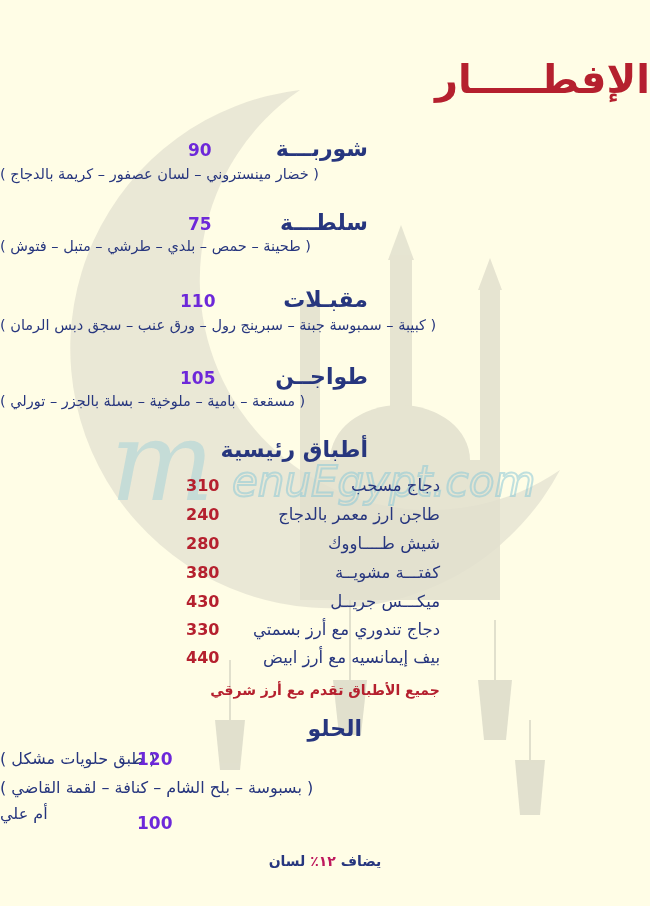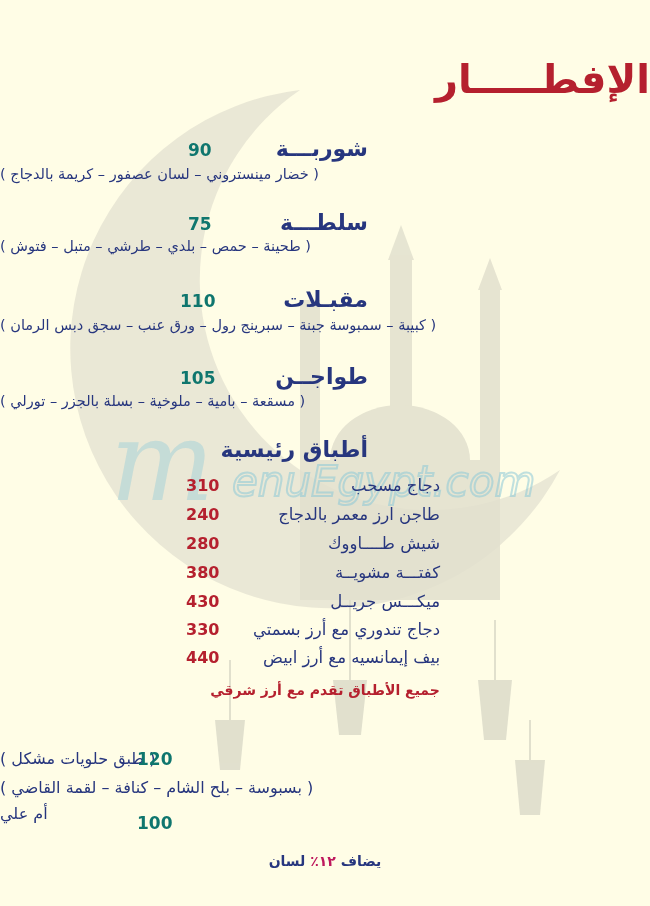--- a/index.html
+++ b/index.html
@@ -2,21 +2,21 @@
 <html><head>
 <meta charset="utf-8">
 <style>
   html,body{margin:0;padding:0;}
   body{width:650px;height:906px;background:#fffde6;position:relative;overflow:hidden;font-family:"DejaVu Sans",sans-serif;}
   .bg{position:absolute;inset:0;pointer-events:none;}
   .content{position:absolute;inset:0;direction:rtl;}
   .title{position:absolute;top:56px;left:0;width:650px;text-align:right;color:#b5202e;font-size:40px;font-weight:bold;}
   .sec-head{position:absolute;left:0;width:650px;height:30px;}
   .sec-name{position:absolute;right:282px;color:#27367e;font-size:22px;font-weight:bold;white-space:nowrap;}
-  .sec-price{position:absolute;color:#0f766e;font-size:17px;font-weight:bold;direction:ltr;}
+  .sec-price{position:absolute;color:#6d28d9;font-size:17px;font-weight:bold;direction:ltr;}
   .desc{position:absolute;left:0;width:650px;text-align:left;color:#27367e;font-size:14.5px;}
   .main-item{position:absolute;height:22px;width:260px;left:180px;}
   .main-item .nm{position:absolute;right:0;color:#27367e;font-size:16.5px;white-space:nowrap;}
   .main-item .pr{position:absolute;left:6px;color:#b5202e;font-size:16px;font-weight:bold;direction:ltr;}
   .note{position:absolute;left:0;width:650px;text-align:center;color:#b5202e;font-size:14px;font-weight:bold;}
   .fee{position:absolute;left:0;width:650px;text-align:center;color:#27367e;font-size:14px;font-weight:bold;}
   .fee .pct{color:#be185d;}
 </style>
 </head>
 <body>
@@ -106,20 +106,23 @@
   <div class="main-item" style="top:620px">
     <span class="nm">دجاج تندوري مع أرز بسمتي</span>
     <span class="pr">330</span>
   </div>
   <div class="main-item" style="top:648px">
     <span class="nm">بيف إيمانسيه مع أرز ابيض</span>
     <span class="pr">440</span>
   </div>
   <div class="note" style="top:682px">جميع الأطباق تقدم مع أرز شرقي</div>
 
+  <div class="sec-head" style="top:716px">
+    <span class="sec-name" style="right:288px">الحلو</span>
+  </div>
   <div class="desc" style="top:749px;font-size:16px">( طبق حلويات مشكل )</div>
   <span class="sec-price" style="position:absolute;left:137px;top:749px">120</span>
   <div class="desc" style="top:778px;font-size:16px">( بسبوسة – بلح الشام – كنافة – لقمة القاضي )</div>
   <div class="desc" style="top:804px;font-size:16px">أم علي</div>
   <span class="sec-price" style="position:absolute;left:137px;top:813px">100</span>
 
   <div class="fee" style="top:853px">
     <span>يضاف</span>
     <span class="pct">١٢٪</span>
     <span>لسان</span>

